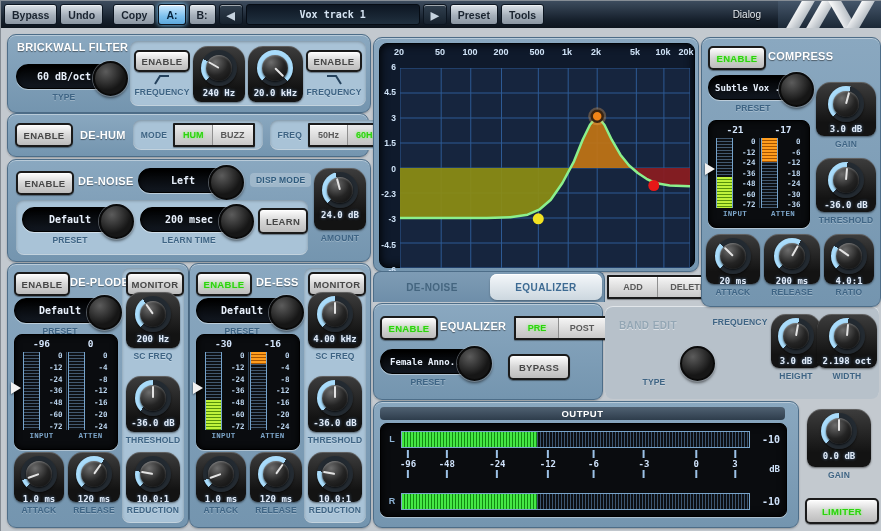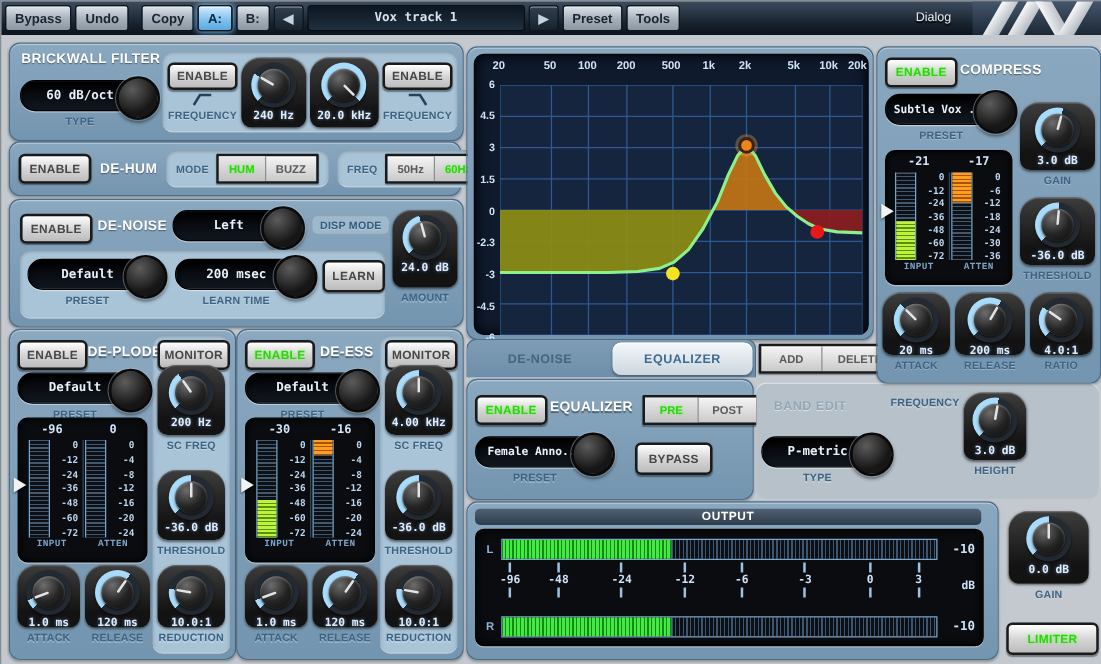--- a/index.html
+++ b/index.html
@@ -524,37 +524,47 @@
       <div class="lcd clcd" style="font-size:9px;">Female Anno...</div>
       <div class="cknob"></div>
       <div class="clabel label">PRESET</div>
     </div>
     <div class="btn abs" style="left:134px;top:50px;width:58px;height:22px;">BYPASS</div>
   </div>
 
   <div class="abs" style="left:604px;top:305px;width:274px;height:93px;background:#b7c1ca;border-radius:8px;box-shadow:inset 0 1px 0 rgba(255,255,255,.6);">
     <div class="abs mutelabel" style="left:14px;top:14px;">BAND EDIT</div>
     <div class="combo" style="left:4px;top:40px;width:106px;height:48px;">
-      <div class="lcd clcd">P-metric</div>
       <div class="cknob"></div>
       <div class="clabel label">TYPE</div>
     </div>
     <div class="kmod" style="left:106px;top:8px;width:58px;">
       <div class="klabel label">FREQUENCY</div>
     </div>
     <div class="kmod" style="left:166px;top:8px;width:50px;">
       <div class="khood" style="height:54px;">
         <div class="kface" style="--arc:145deg;--ang:10deg;">
             <div class="kring"></div>
             <div class="kcap"></div>
             <div class="kpt"></div>
           </div>
         <div class="kval">3.0 dB</div>
       </div>
       <div class="klabel label">HEIGHT</div>
+    </div>
+    <div class="kmod" style="left:212px;top:8px;width:60px;">
+      <div class="khood" style="height:54px;">
+        <div class="kface" style="--arc:140deg;--ang:5deg;">
+            <div class="kring"></div>
+            <div class="kcap"></div>
+            <div class="kpt"></div>
+          </div>
+        <div class="kval">2.198 oct</div>
+      </div>
+      <div class="klabel label">WIDTH</div>
     </div>
   </div>
 
   <div class="panel" style="left:700px;top:36px;width:178px;height:268px;">
     <div class="btn on abs" style="left:6px;top:8px;width:54px;height:20px;">ENABLE</div>
     <div class="abs title" style="left:66px;top:12px;">COMPRESS</div>
     <div class="combo" style="left:6px;top:34px;width:106px;height:48px;">
       <div class="lcd clcd" style="font-size:9px;">Subtle Vox ...</div>
       <div class="cknob"></div>
       <div class="clabel label">PRESET</div>

